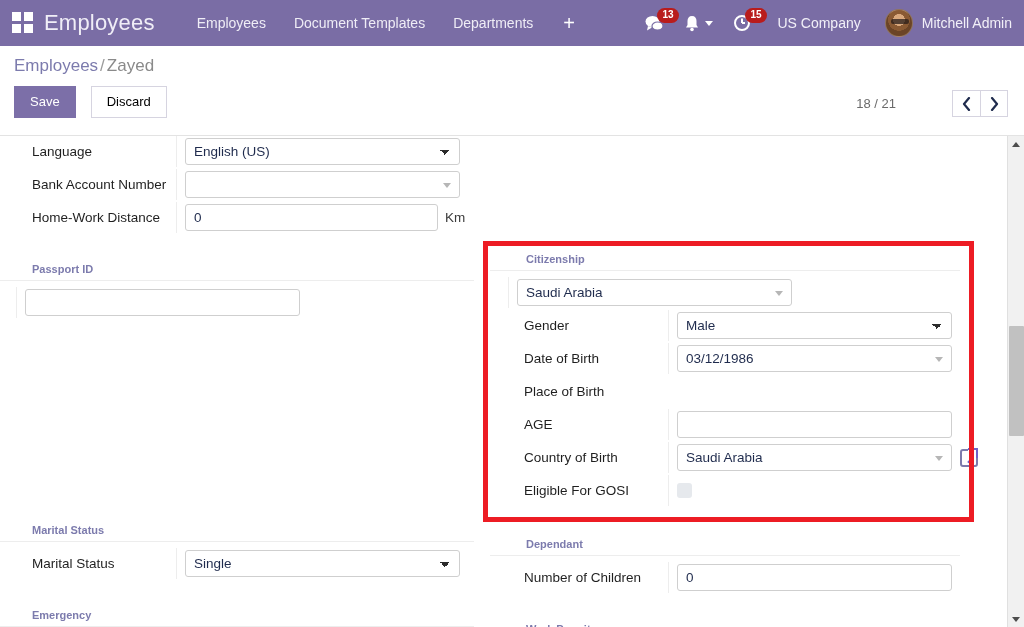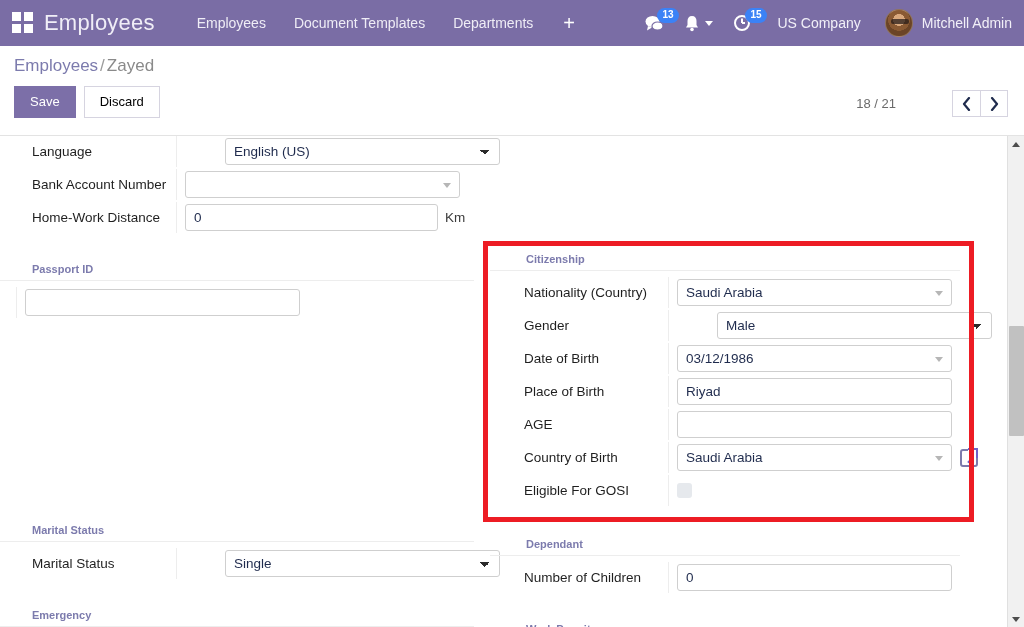--- a/index.html
+++ b/index.html
@@ -60,21 +60,21 @@
   }
   .nav-ico {
     position: relative;
     padding: 0 10px;
     display: flex; align-items: center; height: 46px;
     cursor: pointer;
   }
   .badge {
     position: absolute;
     top: 8px; left: 22px;
-    background: #3b82f6;
+    background: #b91c1c;
     color: #ffffff;
     border-radius: 9px;
     font-size: 10px;
     font-weight: bold;
     padding: 1px 5px 2px 5px;
     line-height: 12px;
     min-width: 18px;
     text-align: center;
   }
   .caret-sm {
@@ -123,21 +123,21 @@
     margin-bottom: 10px;
   }
   .breadcrumb a {
     color: #7c7bad;
     text-decoration: none;
     cursor: pointer;
   }
   .breadcrumb .sep { color: #9b9b9b; margin: 0 2px; }
   .breadcrumb .cur { color: #8a8a8a; }
 
-  .btn-row { display: flex; gap: 4px; align-items: flex-end; }
+  .btn-row { display: flex; gap: 11px; align-items: flex-end; }
   .btn {
     font-size: 13px;
     padding: 6px 15px;
     border: 1px solid #d6d4e0;
     background: #ffffff;
     cursor: pointer;
     line-height: 18px;
   }
   .btn-primary {
     background: #7c6fa8;
@@ -240,21 +240,20 @@
   select.o-sel {
     -webkit-appearance: none;
     appearance: none;
     background-image:
       linear-gradient(45deg, transparent 50%, #2b2b2b 50%),
       linear-gradient(135deg, #2b2b2b 50%, transparent 50%);
     background-position: calc(100% - 14px) 11px, calc(100% - 9px) 11px;
     background-size: 5px 5px, 5px 5px;
     background-repeat: no-repeat;
     padding-right: 24px;
-    margin-left: 40px;
   }
   .m2o {
     position: relative;
     display: inline-block;
   }
   .m2o .m2o-caret {
     position: absolute;
     right: 9px; top: 12px;
     width: 0; height: 0;
     border-left: 4px solid transparent;
@@ -485,21 +484,20 @@
         <div class="grp-title" style="margin-left:-16px;padding-left:32px;width:474px">Emergency</div>
       </div>
 
       <div class="col col-right">
 
         <div style="height:111px"></div>
 
         <div class="grp-title" style="margin-left:-18px;padding-left:36px;width:470px">Citizenship</div>
 
         <div class="row">
-          <div class="lbl">Nationality (Country)</div>
           <div class="fld">
             <span class="m2o">
               <input class="o-inp w-right" type="text" value="Saudi Arabia" style="">
               <span class="m2o-caret"></span>
             </span>
           </div>
         </div>
 
         <div class="row">
           <div class="lbl">Gender</div>
@@ -515,23 +513,20 @@
           <div class="fld">
             <span class="m2o">
               <input class="o-inp w-right" type="text" value="03/12/1986" style="">
               <span class="m2o-caret"></span>
             </span>
           </div>
         </div>
 
         <div class="row">
           <div class="lbl">Place of Birth</div>
-          <div class="fld">
-            <input class="o-inp w-right" type="text" value="Riyad" style="">
-          </div>
         </div>
 
         <div class="row">
           <div class="lbl">AGE</div>
           <div class="fld">
             <input class="o-inp w-right" type="text" value="" style="">
           </div>
         </div>
 
         <div class="row">

